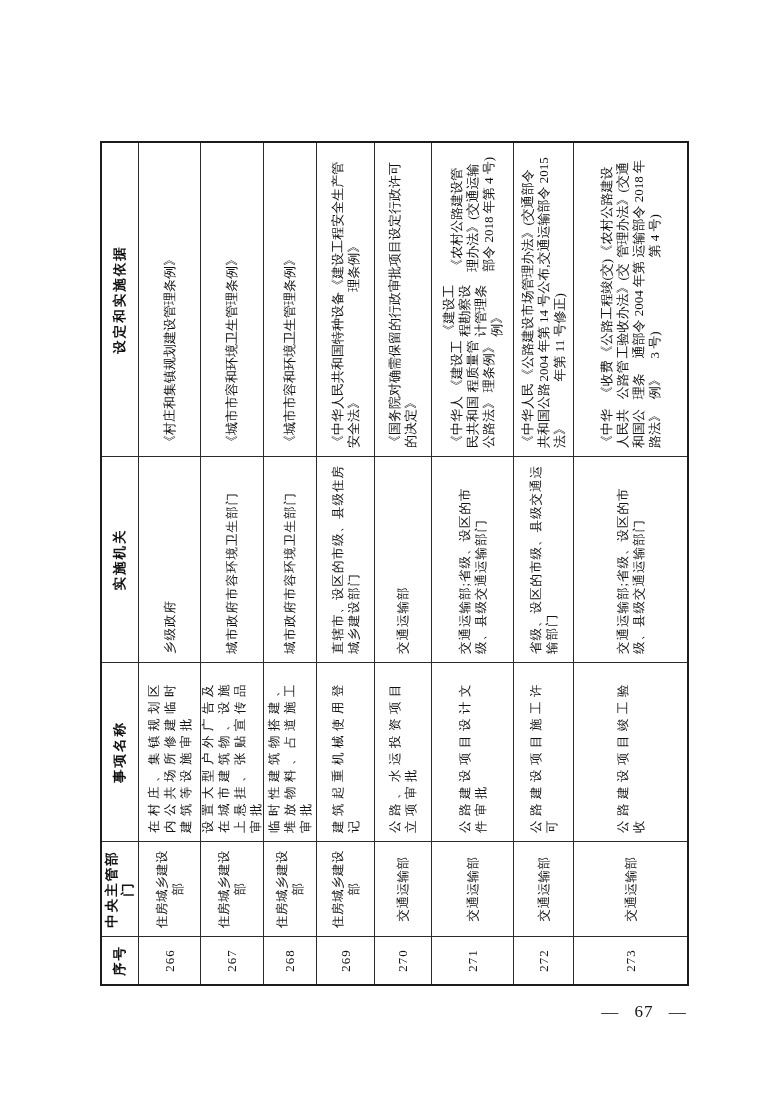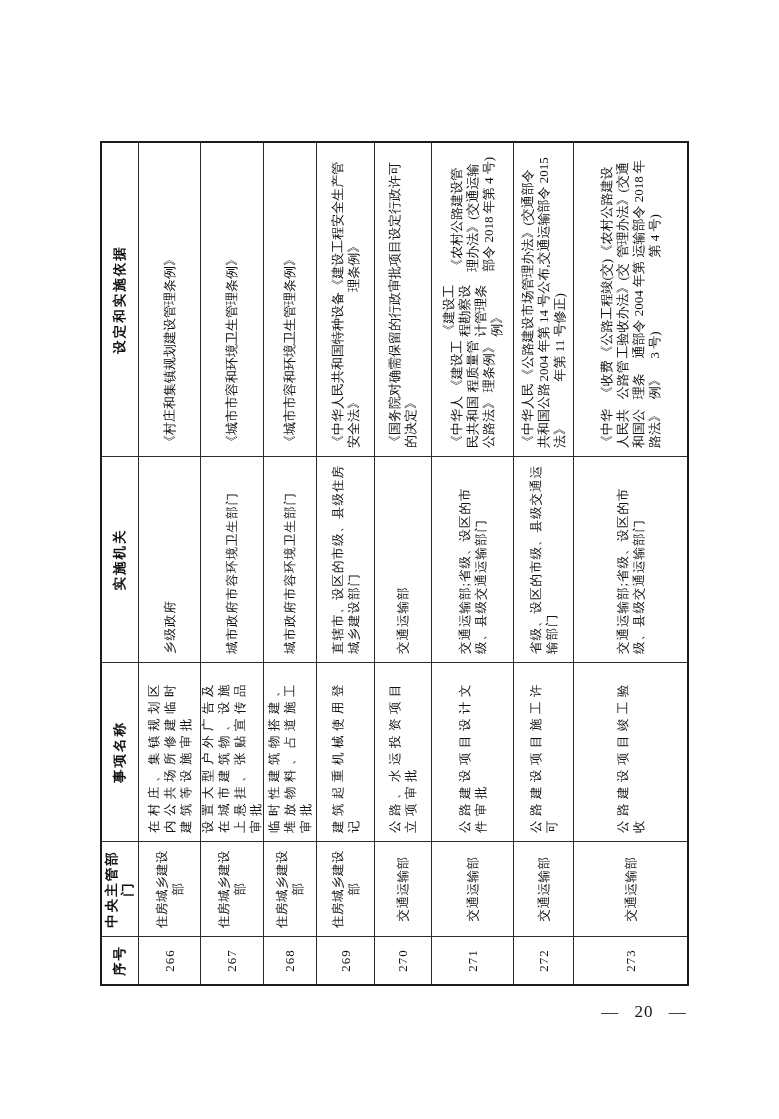--- a/index.html
+++ b/index.html
@@ -117,14 +117,14 @@
       <div class="cell c-basis col-last row-last">
           <div>《中华人民共和国公路法》</div>
           <div>《收费公路管理条例》</div>
           <div>《公路工程竣(交)工验收办法》(交通部令 2004 年第 3 号)</div>
           <div>《农村公路建设管理办法》(交通运输部令 2018 年第 4 号)</div>
         </div>
 
     </div>
   </div>
 
-  <div class="pageno">— 20 —</div>
+  <div class="pageno">— 67 —</div>
 </div>
 
 </body></html>

